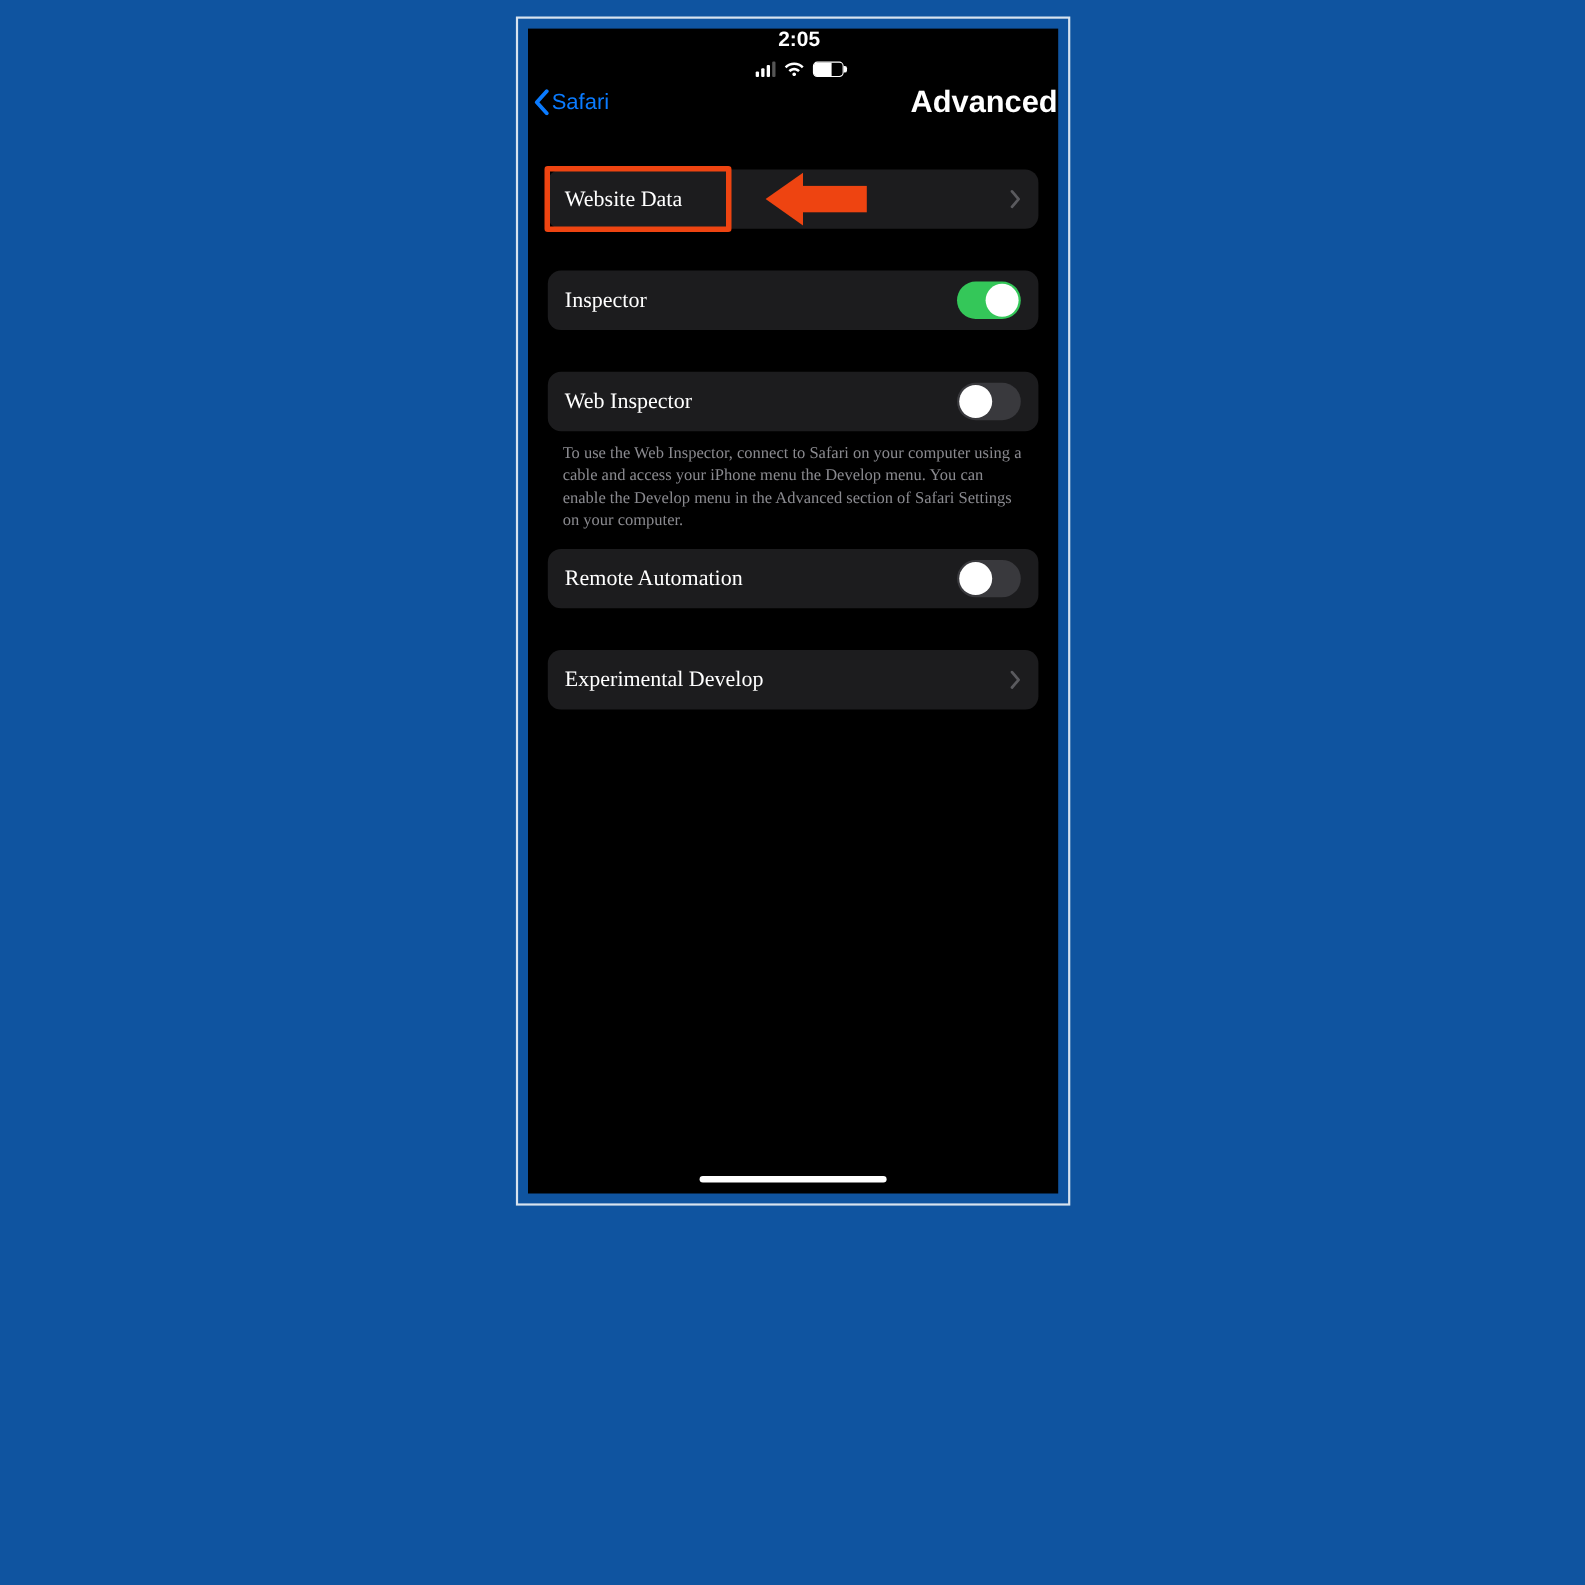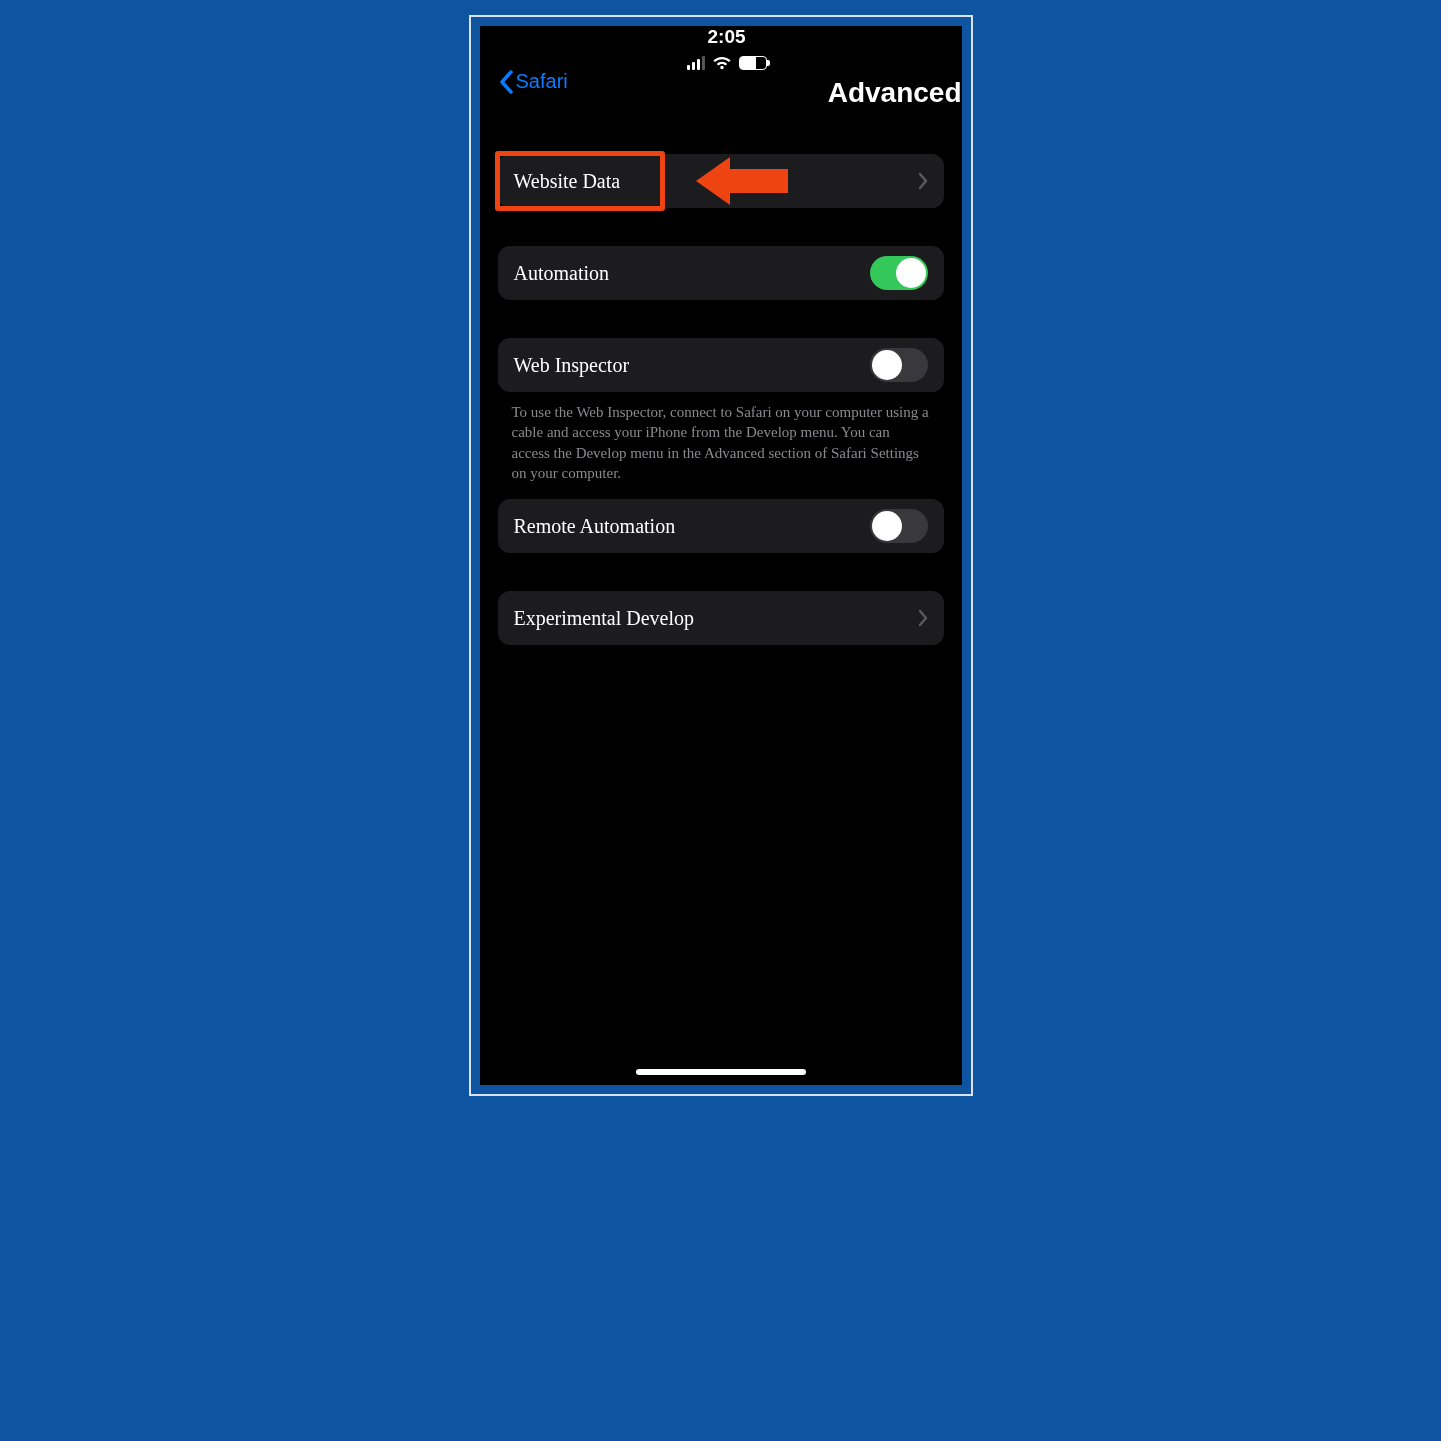--- a/index.html
+++ b/index.html
@@ -58,22 +58,22 @@
 
   
   .nav {
     height: 46px;
     display: flex;
     align-items: center;
     position: relative;
     color: #fff;
   }
   .back {
-    position: absolute; left: 18px; top: 0; bottom: 0;
-    display: flex; align-items: flex-start;
+    position: absolute; left: 4px; top: 0; bottom: 0;
+    display: flex; align-items: center;
     color: #0a7bff;
     font-size: 20px;
     font-weight: 400;
   }
   .back .chev { margin-right: 2px; }
   .nav-title {
     flex: 1; text-align: right; font-weight: 700; font-size: 28px;
   }
 
   
@@ -193,35 +193,35 @@
         </div>
         <div class="hl" style="left:-3px; top:-3px; width:170px; height:60px;"></div>
         <div class="arrow" style="left:198px; top:3px;">
           <span class="head"></span>
             <span class="shaft"></span>
         </div>
       </div>
 
       <div class="group">
         <div class="row">
-          <span class="label">Automation</span>
+          <span class="label">Inspector</span>
           <span class="toggle on">
               <span class="knob"></span>
             </span>
         </div>
       </div>
 
       <div class="group">
         <div class="row">
           <span class="label">Web Inspector</span>
           <span class="toggle off">
               <span class="knob"></span>
             </span>
         </div>
-        <div class="footer-text">To use the Web Inspector, connect to Safari on your computer using a cable and access your iPhone from the Develop menu. You can access the Develop menu in the Advanced section of Safari Settings on your computer.</div>
+        <div class="footer-text">To use the Web Inspector, connect to Safari on your computer using a cable and access your iPhone menu the Develop menu. You can enable the Develop menu in the Advanced section of Safari Settings on your computer.</div>
       </div>
 
       <div class="group tight">
         <div class="row">
           <span class="label">Remote Automation</span>
           <span class="toggle off">
               <span class="knob"></span>
             </span>
         </div>
       </div>

